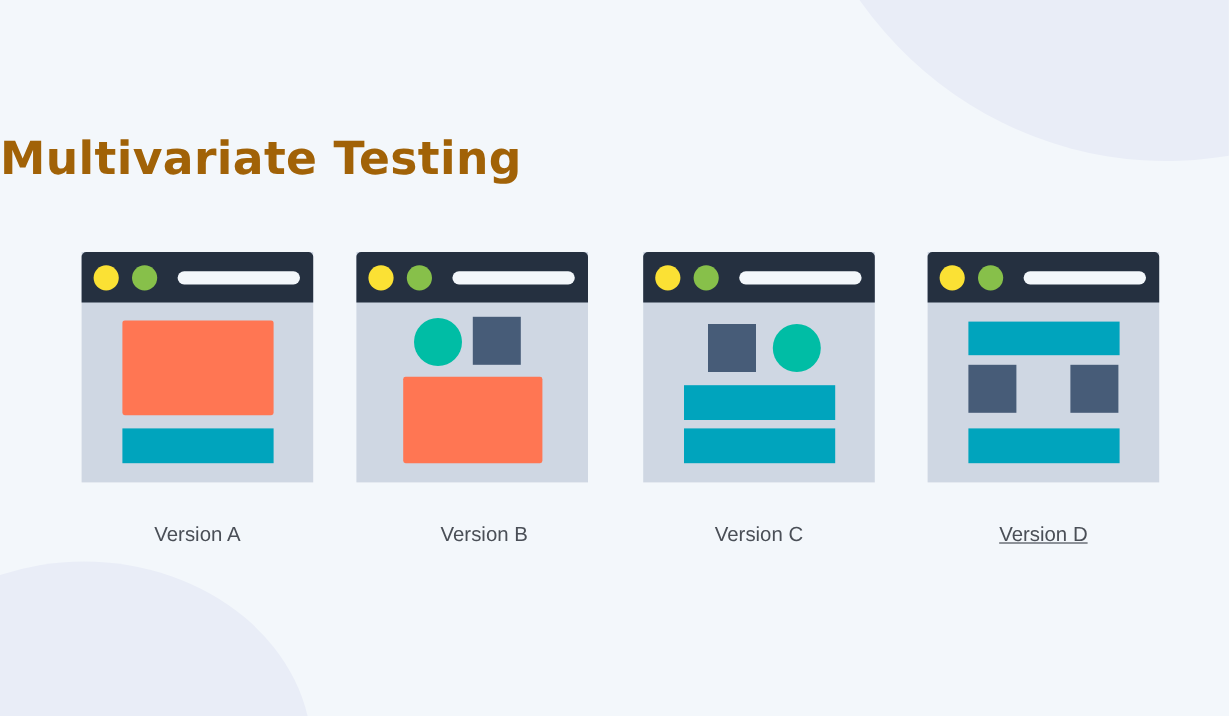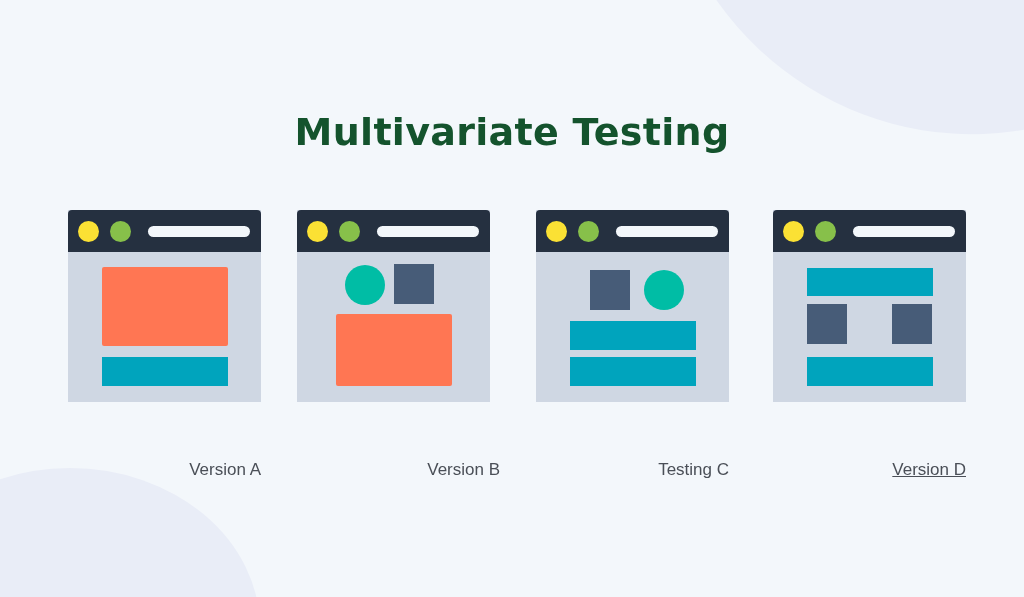--- a/index.html
+++ b/index.html
@@ -14,22 +14,22 @@
     border-radius: 0 0 0 100% / 0 0 0 100%;
     transform: rotate(-8deg);
     border-bottom-left-radius: 60% 100%;
   }
   .blob-bl {
     left: -120px; top: 468px; width: 380px; height: 320px;
     border-radius: 50%;
   }
   .title {
     position: absolute; left: 0; width: 1024px; top: 110px;
-    text-align: center; font-size: 38px; font-weight: bold;
-    color: #14532d; letter-spacing: 0.3px; z-index: 1;
+    text-align: left; font-size: 38px; font-weight: bold;
+    color: #a16207; letter-spacing: 0.3px; z-index: 1;
     font-family: "DejaVu Sans", sans-serif;
   }
   .window {
     position: absolute; top: 210px; width: 193px; height: 192px;
     background: #cfd7e3; z-index: 1;
   }
   .titlebar {
     position: absolute; left: 0; top: 0; width: 100%; height: 42px;
     background: #253040; border-radius: 4px 4px 0 0;
   }
@@ -39,22 +39,22 @@
   .pill {
     position: absolute; left: 80px; top: 16px; width: 102px; height: 11px;
     background: #f3f7fb; border-radius: 6px;
   }
   .shape { position: absolute; }
   .orange { background: #ff7653; border-radius: 2px; }
   .teal { background: #00a4bd; }
   .navy { background: #475c78; }
   .circle { background: #00bda5; border-radius: 50%; }
   .label {
-    position: absolute; top: 436px; width: 193px; text-align: right;
-    font-size: 17px; color: #4a4f57; z-index: 1; margin-top: 24px;
+    position: absolute; top: 436px; width: 193px; text-align: center;
+    font-size: 17px; color: #4a4f57; z-index: 1;
   }
 </style>
 </head>
 <body>
 
 <div class="blob blob-tr"></div>
 <div class="blob blob-bl"></div>
 
 <div class="title">Multivariate Testing</div>
 
@@ -85,21 +85,21 @@
   <div class="titlebar">
     <div class="dot yellow"></div>
     <div class="dot green"></div>
     <div class="pill"></div>
   </div>
   <div class="shape navy" style="left:54px; top:60px; width:40px; height:40px;"></div>
   <div class="shape circle" style="left:108px; top:60px; width:40px; height:40px;"></div>
   <div class="shape teal" style="left:34px; top:111px; width:126px; height:29px;"></div>
   <div class="shape teal" style="left:34px; top:147px; width:126px; height:29px;"></div>
 </div>
-<div class="label" style="left:536px;">Testing C</div>
+<div class="label" style="left:536px;">Version C</div>
 
 <div class="window" style="left:773px;">
   <div class="titlebar">
     <div class="dot yellow"></div>
     <div class="dot green"></div>
     <div class="pill"></div>
   </div>
   <div class="shape teal" style="left:34px; top:58px; width:126px; height:28px;"></div>
   <div class="shape navy" style="left:34px; top:94px; width:40px; height:40px;"></div>
   <div class="shape navy" style="left:119px; top:94px; width:40px; height:40px;"></div>

